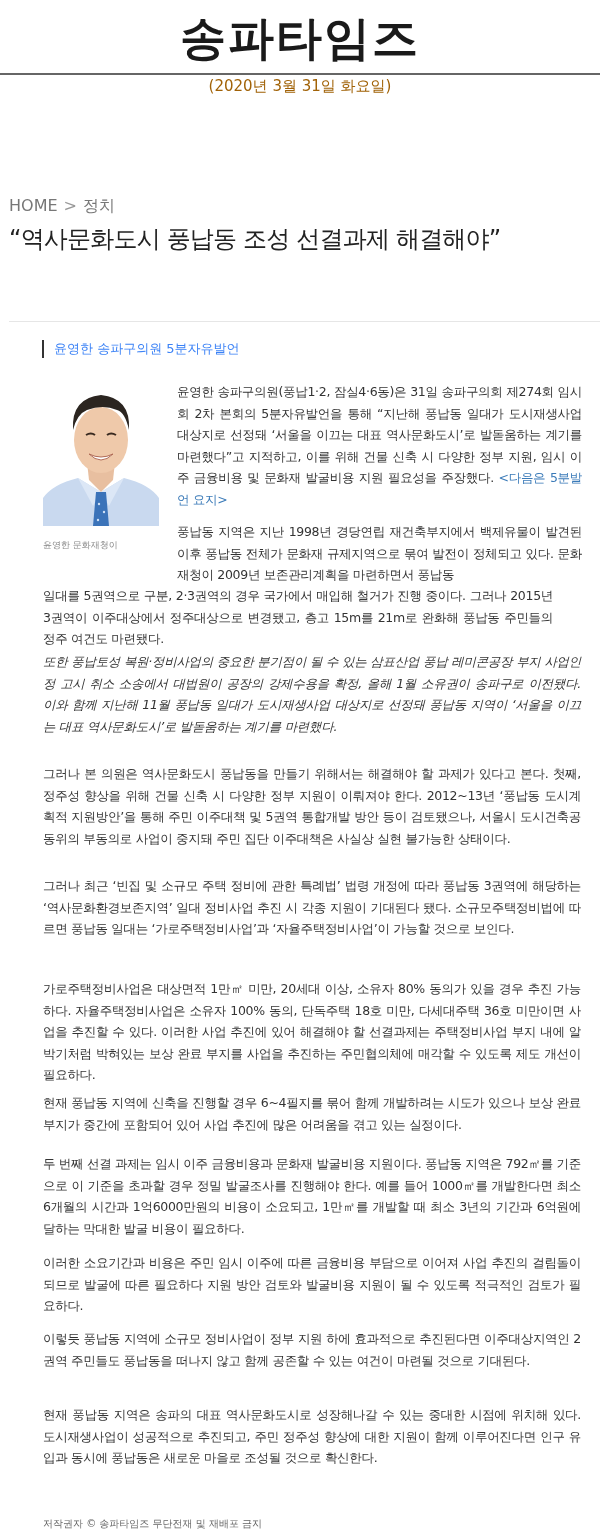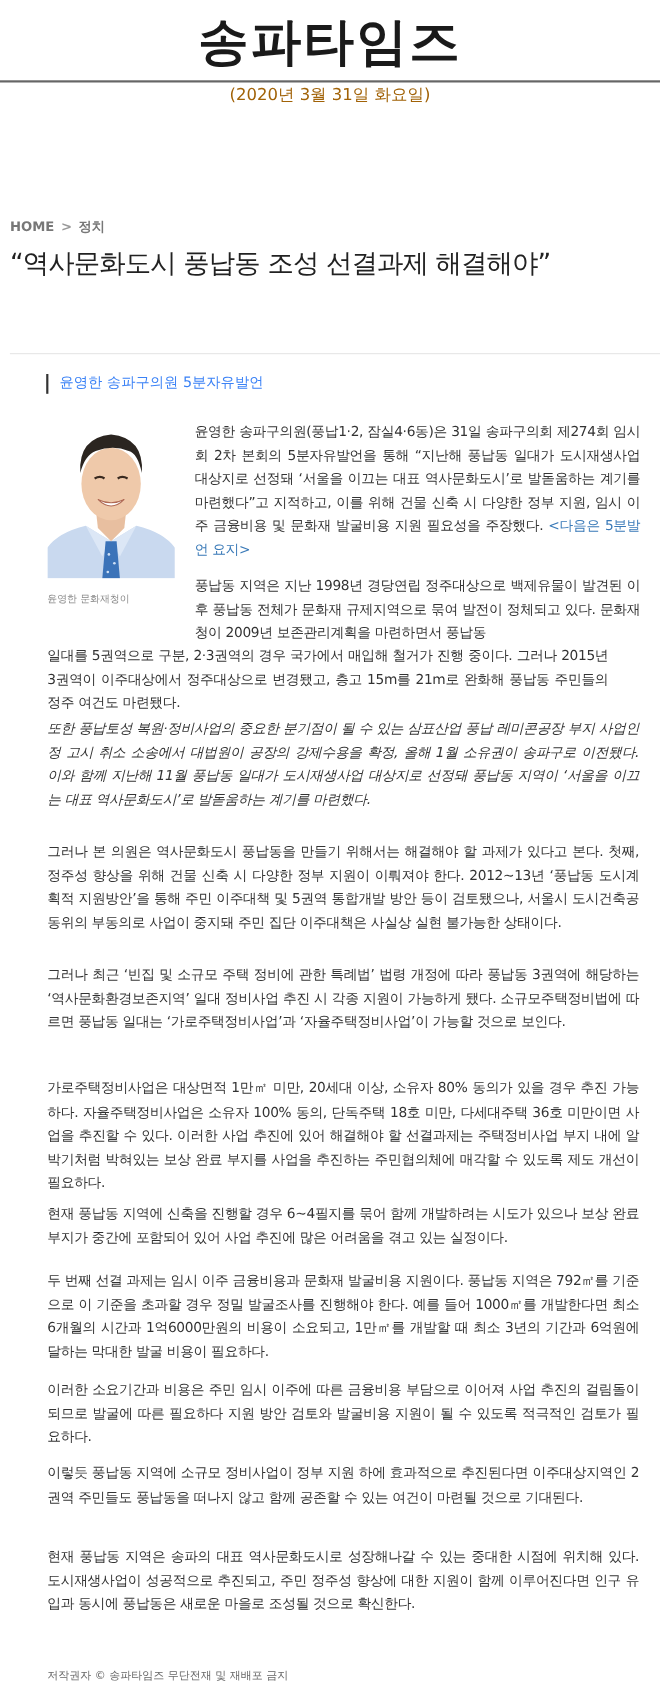--- a/index.html
+++ b/index.html
@@ -5,21 +5,21 @@
   html, body { margin: 0; padding: 0; background: #ffffff; }
   body { width: 600px; height: 1540px; position: relative; overflow: hidden;
          font-family: "DejaVu Sans", "Liberation Sans", sans-serif; color: #222; }
   .masthead { position: absolute; left: 0; top: 0; width: 600px; height: 100px; }
   .masthead-title { position: absolute; left: 0; right: 0; top: 10px; text-align: center;
          font-size: 46px; font-weight: bold; letter-spacing: 2px; color: #1a1a1a; line-height: 56px; }
   .masthead-rule { position: absolute; left: 0; top: 73px; width: 600px; height: 2px; background: #666; }
   .masthead-date { position: absolute; left: 0; right: 0; top: 76px; text-align: center;
          font-size: 15px; color: #a16207; line-height: 20px; }
 
-  .breadcrumb { position: absolute; left: 9px; top: 199px; font-size: 12px; color: #777; line-height: 14px; font-weight: bold; }
+  .breadcrumb { position: absolute; left: 9px; top: 199px; font-size: 16px; color: #777; line-height: 14px; }
   .breadcrumb .sep { margin: 0 6px; color: #999; }
   .headline { position: absolute; left: 9px; top: 222px; font-size: 24px; color: #222; line-height: 34px;
          letter-spacing: -0.8px; white-space: nowrap; }
   .top-rule { position: absolute; left: 9px; top: 321px; width: 591px; height: 1px; background: #e6e6e6; }
 
   .subtitle { position: absolute; left: 42px; top: 340px; padding-left: 10px; border-left: 2px solid #333;
          font-size: 13px; color: #3b82f6; line-height: 18px; }
 
   .photo { position: absolute; left: 43px; top: 380px; width: 116px; height: 146px; overflow: hidden; background: #fff; }
   .photo-caption { position: absolute; left: 43px; top: 539px; font-size: 9px; color: #888; line-height: 12px; }
@@ -75,26 +75,26 @@
 
     <path d="M46 74 Q58 86 70 74 Q58 80 46 74 Z" fill="#ffffff" stroke="#b06a55" stroke-width="1"></path>
   </svg>
 </div>
 <div class="photo-caption">윤영한 문화재청이</div>
 
 <div class="para p-intro">
   <span>윤영한 송파구의원(풍납1·2, 잠실4·6동)은 31일 송파구의회 제274회 임시회 2차 본회의 5분자유발언을 통해 “지난해 풍납동 일대가 도시재생사업 대상지로 선정돼 ‘서울을 이끄는 대표 역사문화도시’로 발돋움하는 계기를 마련했다”고 지적하고, 이를 위해 건물 신축 시 다양한 정부 지원, 임시 이주 금융비용 및 문화재 발굴비용 지원 필요성을 주장했다. </span><span class="link">&lt;다음은 5분발언 요지&gt;</span>
 </div>
 
-<div class="para p1a">풍납동 지역은 지난 1998년 경당연립 정주대상으로 백제유물이 발견된 이후 풍납동 전체가 문화재 규제지역으로 묶여 발전이 정체되고 있다.     문화재청이 2009년 보존관리계획을 마련하면서 풍납동</div>
+<div class="para p1a">풍납동 지역은 지난 1998년 경당연립 재건축부지에서 백제유물이 발견된 이후 풍납동 전체가 문화재 규제지역으로 묶여 발전이 정체되고 있다.     문화재청이 2009년 보존관리계획을 마련하면서 풍납동</div>
 <div class="para p1b">일대를 5권역으로 구분, 2·3권역의 경우 국가에서 매입해 철거가 진행 중이다. 그러나 2015년 3권역이 이주대상에서 정주대상으로 변경됐고, 층고 15m를 21m로 완화해 풍납동 주민들의 정주 여건도 마련됐다.</div>
 
 <div class="para body-p" style="top:651px;font-style:italic;">또한 풍납토성 복원·정비사업의 중요한 분기점이 될 수 있는 삼표산업 풍납 레미콘공장 부지 사업인정 고시 취소 소송에서 대법원이 공장의 강제수용을 확정, 올해 1월 소유권이 송파구로 이전됐다. 이와 함께 지난해 11월 풍납동 일대가 도시재생사업 대상지로 선정돼 풍납동 지역이 ‘서울을 이끄는 대표 역사문화도시’로 발돋움하는 계기를 마련했다.</div>
 <div class="para body-p" style="top:763px;">그러나 본 의원은 역사문화도시 풍납동을 만들기 위해서는 해결해야 할 과제가 있다고 본다. 첫째, 정주성 향상을 위해 건물 신축 시 다양한 정부 지원이 이뤄져야 한다. 2012~13년 ‘풍납동 도시계획적 지원방안’을 통해 주민 이주대책 및 5권역 통합개발 방안 등이 검토됐으나, 서울시 도시건축공동위의 부동의로 사업이 중지돼 주민 집단 이주대책은 사실상 실현 불가능한 상태이다.</div>
-<div class="para body-p" style="top:875px;">그러나 최근 ‘빈집 및 소규모 주택 정비에 관한 특례법’ 법령 개정에 따라 풍납동 3권역에 해당하는 ‘역사문화환경보존지역’ 일대 정비사업 추진 시 각종 지원이 가능하게 됐다. 소규모주택정비법에 따르면 풍납동 일대는 ‘가로주택정비사업’과 ‘자율주택정비사업’이 가능할 것으로 보인다.</div>
+<div class="para body-p" style="top:875px;">그러나 최근 ‘빈집 및 소규모 주택 정비에 관한 특례법’ 법령 개정에 따라 풍납동 3권역에 해당하는 ‘역사문화환경보존지역’ 일대 정비사업 추진 시 각종 지원이 기대된다 됐다. 소규모주택정비법에 따르면 풍납동 일대는 ‘가로주택정비사업’과 ‘자율주택정비사업’이 가능할 것으로 보인다.</div>
 <div class="para body-p" style="top:978px;">가로주택정비사업은 대상면적 1만㎡ 미만, 20세대 이상, 소유자 80% 동의가 있을 경우 추진 가능하다. 자율주택정비사업은 소유자 100% 동의, 단독주택 18호 미만, 다세대주택 36호 미만이면 사업을 추진할 수 있다. 이러한 사업 추진에 있어 해결해야 할 선결과제는 주택정비사업 부지 내에 알박기처럼 박혀있는 보상 완료 부지를 사업을 추진하는 주민협의체에 매각할 수 있도록 제도 개선이 필요하다.</div>
 <div class="para body-p" style="top:1092px;">현재 풍납동 지역에 신축을 진행할 경우 6~4필지를 묶어 함께 개발하려는 시도가 있으나 보상 완료 부지가 중간에 포함되어 있어 사업 추진에 많은 어려움을 겪고 있는 실정이다.</div>
 <div class="para body-p" style="top:1153px;">두 번째 선결 과제는 임시 이주 금융비용과 문화재 발굴비용 지원이다. 풍납동 지역은 792㎡를 기준으로 이 기준을 초과할 경우 정밀 발굴조사를 진행해야 한다. 예를 들어 1000㎡를 개발한다면 최소 6개월의 시간과 1억6000만원의 비용이 소요되고, 1만㎡를 개발할 때 최소 3년의 기간과 6억원에 달하는 막대한 발굴 비용이 필요하다.</div>
 <div class="para body-p" style="top:1252px;">이러한 소요기간과 비용은 주민 임시 이주에 따른 금융비용 부담으로 이어져 사업 추진의 걸림돌이 되므로 발굴에 따른 필요하다 지원 방안 검토와 발굴비용 지원이 될 수 있도록 적극적인 검토가 필요하다.</div>
 <div class="para body-p" style="top:1328px;">이렇듯 풍납동 지역에 소규모 정비사업이 정부 지원 하에 효과적으로 추진된다면 이주대상지역인 2권역 주민들도 풍납동을 떠나지 않고 함께 공존할 수 있는 여건이 마련될 것으로 기대된다.</div>
 <div class="para body-p" style="top:1404px;">현재 풍납동 지역은 송파의 대표 역사문화도시로 성장해나갈 수 있는 중대한 시점에 위치해 있다. 도시재생사업이 성공적으로 추진되고, 주민 정주성 향상에 대한 지원이 함께 이루어진다면 인구 유입과 동시에 풍납동은 새로운 마을로 조성될 것으로 확신한다.</div>
 
 <div class="footer">저작권자 © 송파타임즈 무단전재 및 재배포 금지</div>
 
 </body></html>

